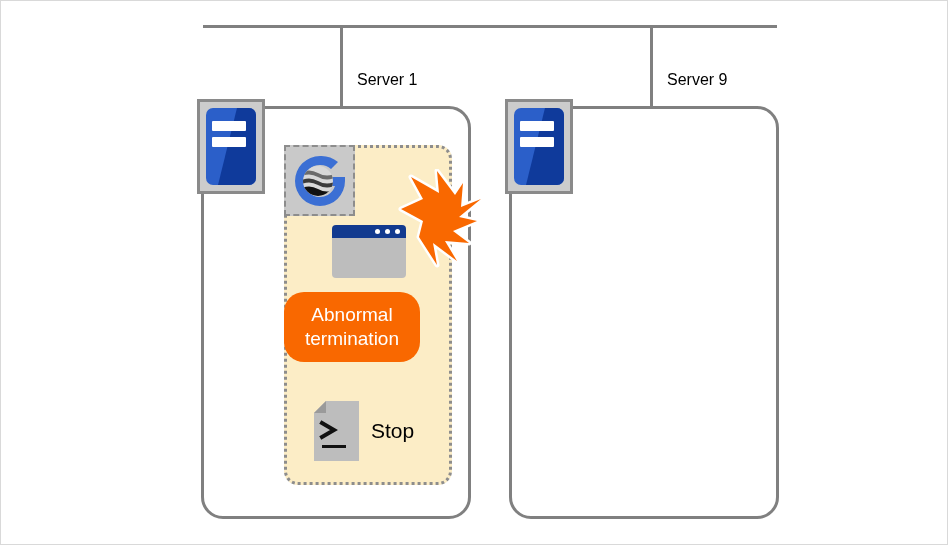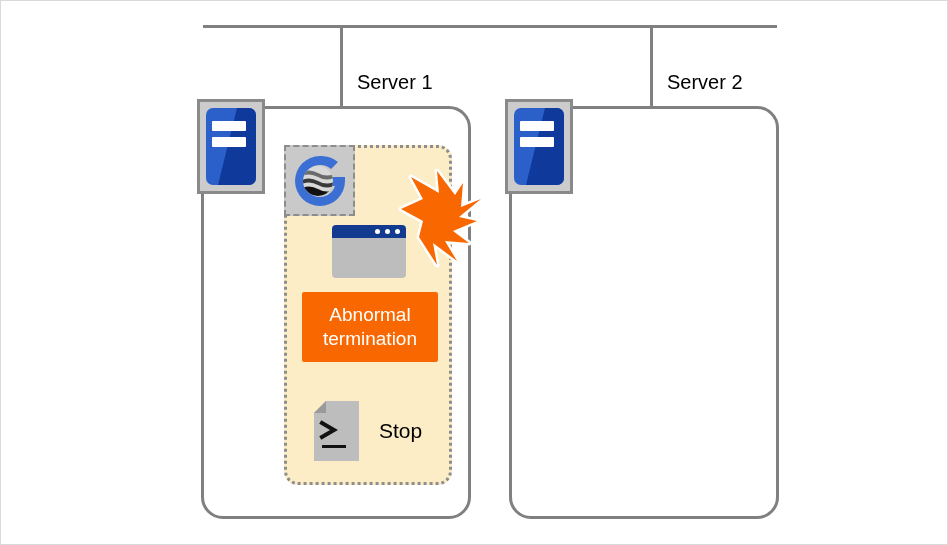--- a/index.html
+++ b/index.html
@@ -25,21 +25,21 @@
     position: absolute;
     background: #808080;
   }
   .bus-h { left: 202px; top: 24px; width: 574px; height: 3px; }
   .bus-v1 { left: 339px; top: 24px; width: 3px; height: 81px; }
   .bus-v2 { left: 649px; top: 24px; width: 3px; height: 81px; }
 
   
   .server-label {
     position: absolute;
-    font-size: 20px;
+    font-size: 16px;
     color: #000000;
     white-space: nowrap;
   }
   #server1-label { left: 356px; top: 70px; }
   #server2-label { left: 666px; top: 70px; }
 
   
   .server-box {
     position: absolute;
     border: 3px solid #808080;
@@ -167,45 +167,45 @@
     position: absolute;
     left: 396px;
     top: 168px;
     width: 96px;
     height: 106px;
   }
 
   
   #abnormal-badge {
     position: absolute;
-    left: 301px;
+    left: 283px;
     top: 291px;
     width: 136px;
     height: 70px;
     background: #f96800;
-    border-radius: 2px;
+    border-radius: 20px;
     color: #ffffff;
     font-size: 19px;
     line-height: 24px;
     display: flex;
     align-items: center;
     justify-content: center;
     text-align: center;
     box-sizing: border-box;
     padding: 13px 6px;
   }
 
   
   #script-row {
     position: absolute;
     left: 313px;
     top: 400px;
     display: flex;
     align-items: center;
-    gap: 20px;
+    gap: 12px;
   }
   #script-icon {
     position: relative;
     width: 45px;
     height: 60px;
   }
   #script-label {
     font-size: 21px;
     color: #000000;
   }
@@ -213,21 +213,21 @@
 </head>
 <body>
 
 <div id="canvas">
 
   <div class="bus-line bus-h"></div>
   <div class="bus-line bus-v1"></div>
   <div class="bus-line bus-v2"></div>
 
   <div class="server-label" id="server1-label">Server 1</div>
-  <div class="server-label" id="server2-label">Server 2</div>
+  <div class="server-label" id="server2-label">Server 9</div>
 
   <div class="server-box" id="server1-box"></div>
   <div class="server-box" id="server2-box"></div>
 
   <div id="group-box"></div>
 
   <div class="server-icon" id="server1-icon">
     <div class="chassis">
       <div class="bar bar1"></div>
       <div class="bar bar2"></div>

